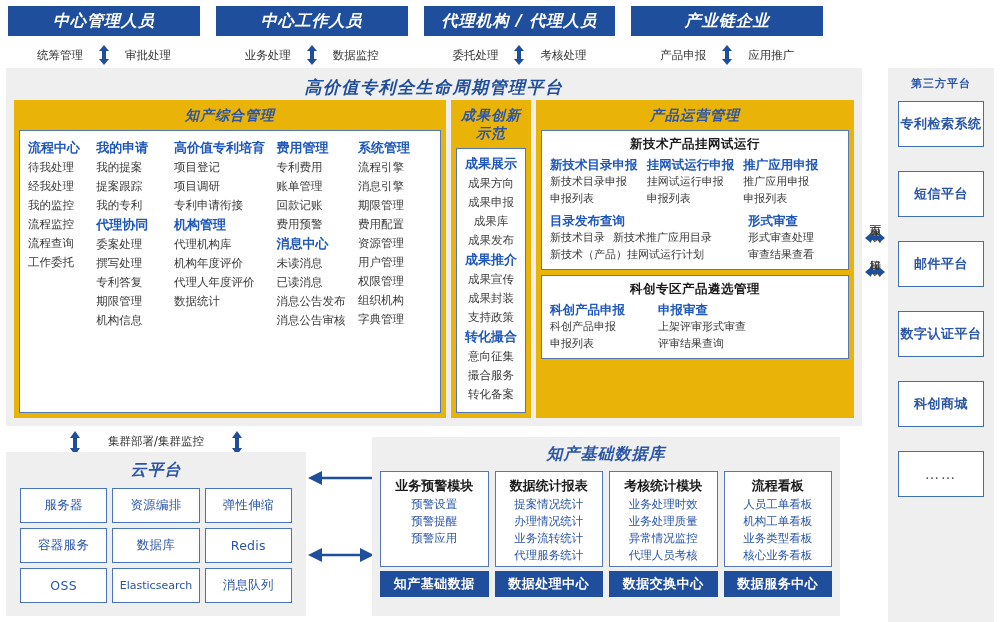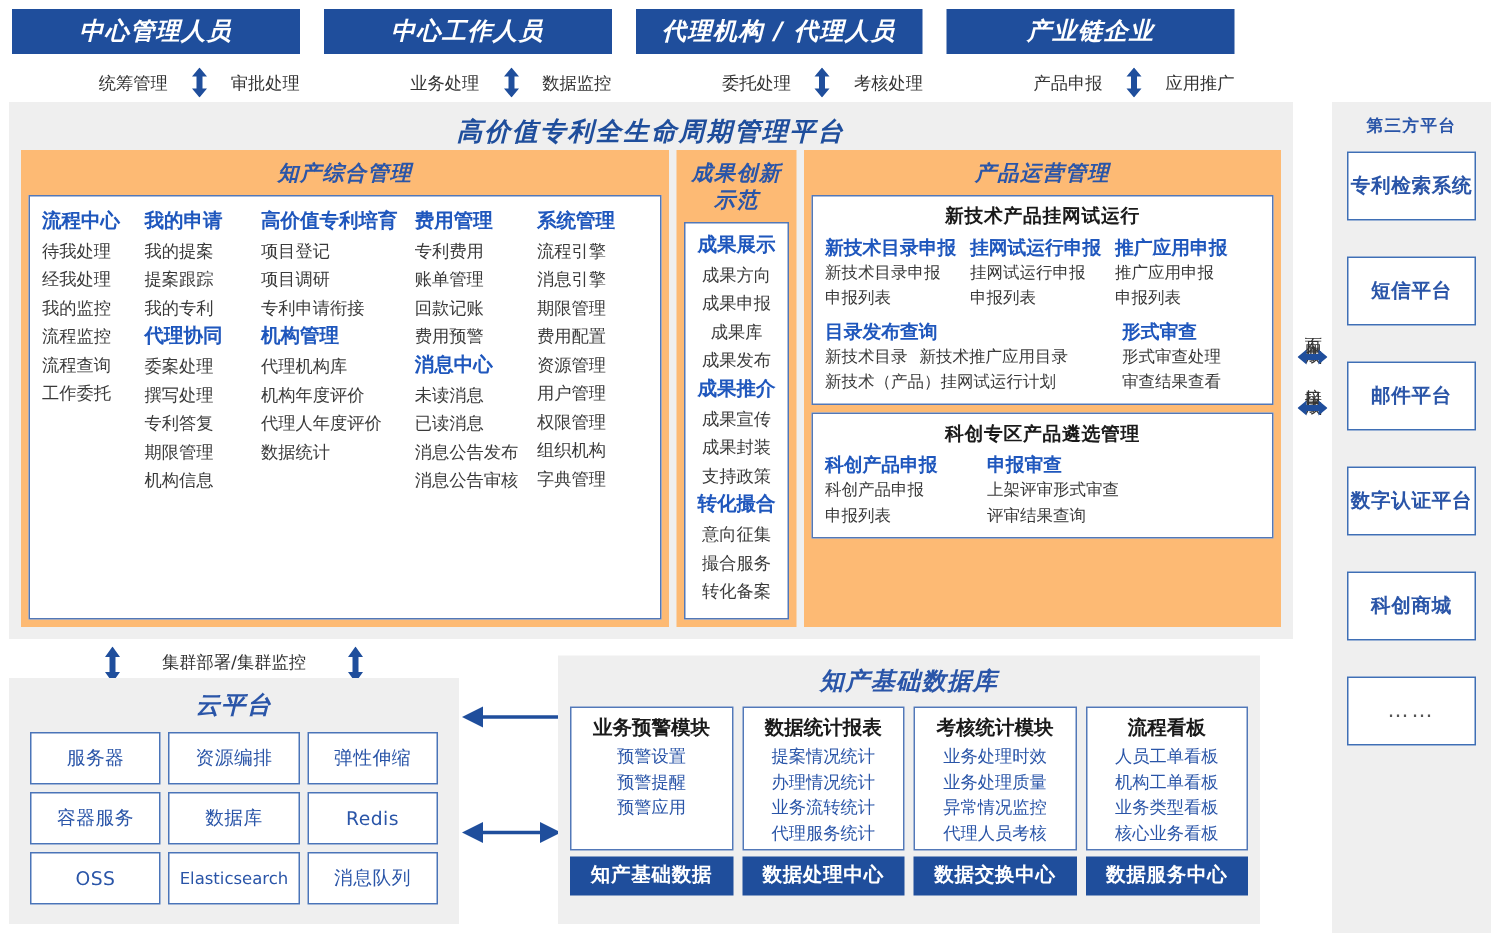--- a/index.html
+++ b/index.html
@@ -12,38 +12,38 @@
 
   
   .roles { position:absolute; left:0; top:0; width:831px; height:66px; display:flex; }
   .role-col { flex:1; padding:0 8px; }
   .role-bar {
     background:#1f4e9c; color:#ffffff; font-weight:bold; font-style:italic;
     font-size:16px; letter-spacing:1px; text-align:center;
     height:30px; line-height:30px; margin-top:6px;
   }
   .role-sub {
-    display:flex; align-items:center; justify-content:flex-end; gap:14px;
+    display:flex; align-items:center; justify-content:center; gap:14px;
     margin-top:9px; font-size:11.5px; color:#333333; font-style:normal; font-weight:normal;
   }
   .role-sub .lbl { white-space:nowrap; }
   .vbi { display:inline-block; width:14px; height:20px; }
 
   
   .platform {
     position:absolute; left:6px; top:68px; width:856px; height:358px;
     background:#efefef;
   }
   .platform-title {
     text-align:center; font-size:17px; font-weight:bold; font-style:italic;
     color:#1f4e9c; letter-spacing:1.5px; padding-top:8px; height:30px;
   }
   .groups { position:absolute; left:8px; top:32px; width:840px; height:318px; display:flex; gap:5px; }
 
-  .group { background:#fdba74; padding:4px 5px 5px 5px; display:flex; flex-direction:column; }
+  .group { background:#eab308; padding:4px 5px 5px 5px; display:flex; flex-direction:column; }
   .g-left { width:432px; }
   .g-mid  { width:96px; }
   .g-right{ flex:1; }
 
   .group-title {
     text-align:center; font-size:14px; font-weight:bold; font-style:italic;
     color:#2a55a8; letter-spacing:1px; padding:3px 0 5px;
   }
   .card {
     background:#ffffff; border:1.6px solid #5278b8; flex:1;

